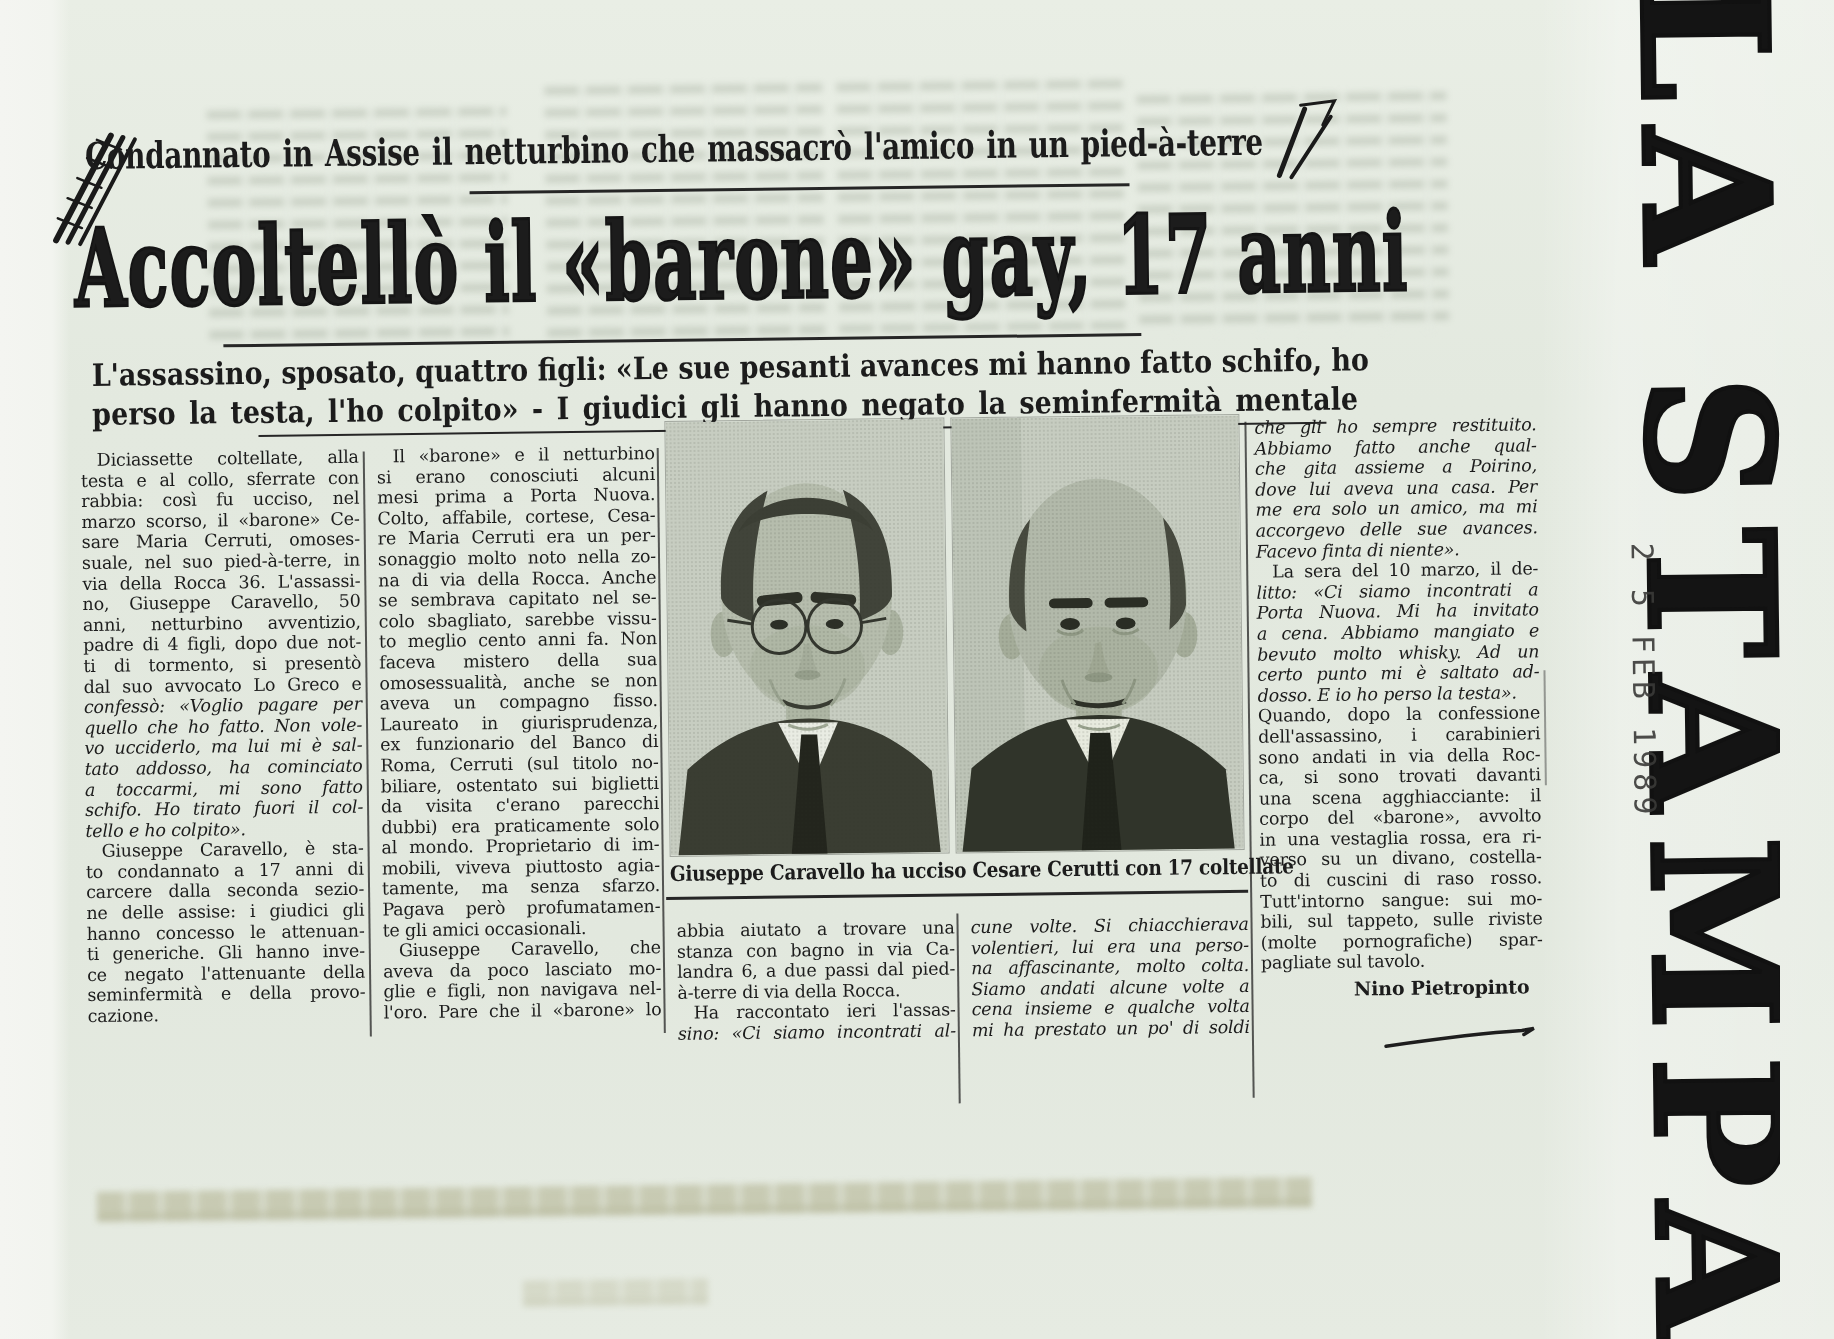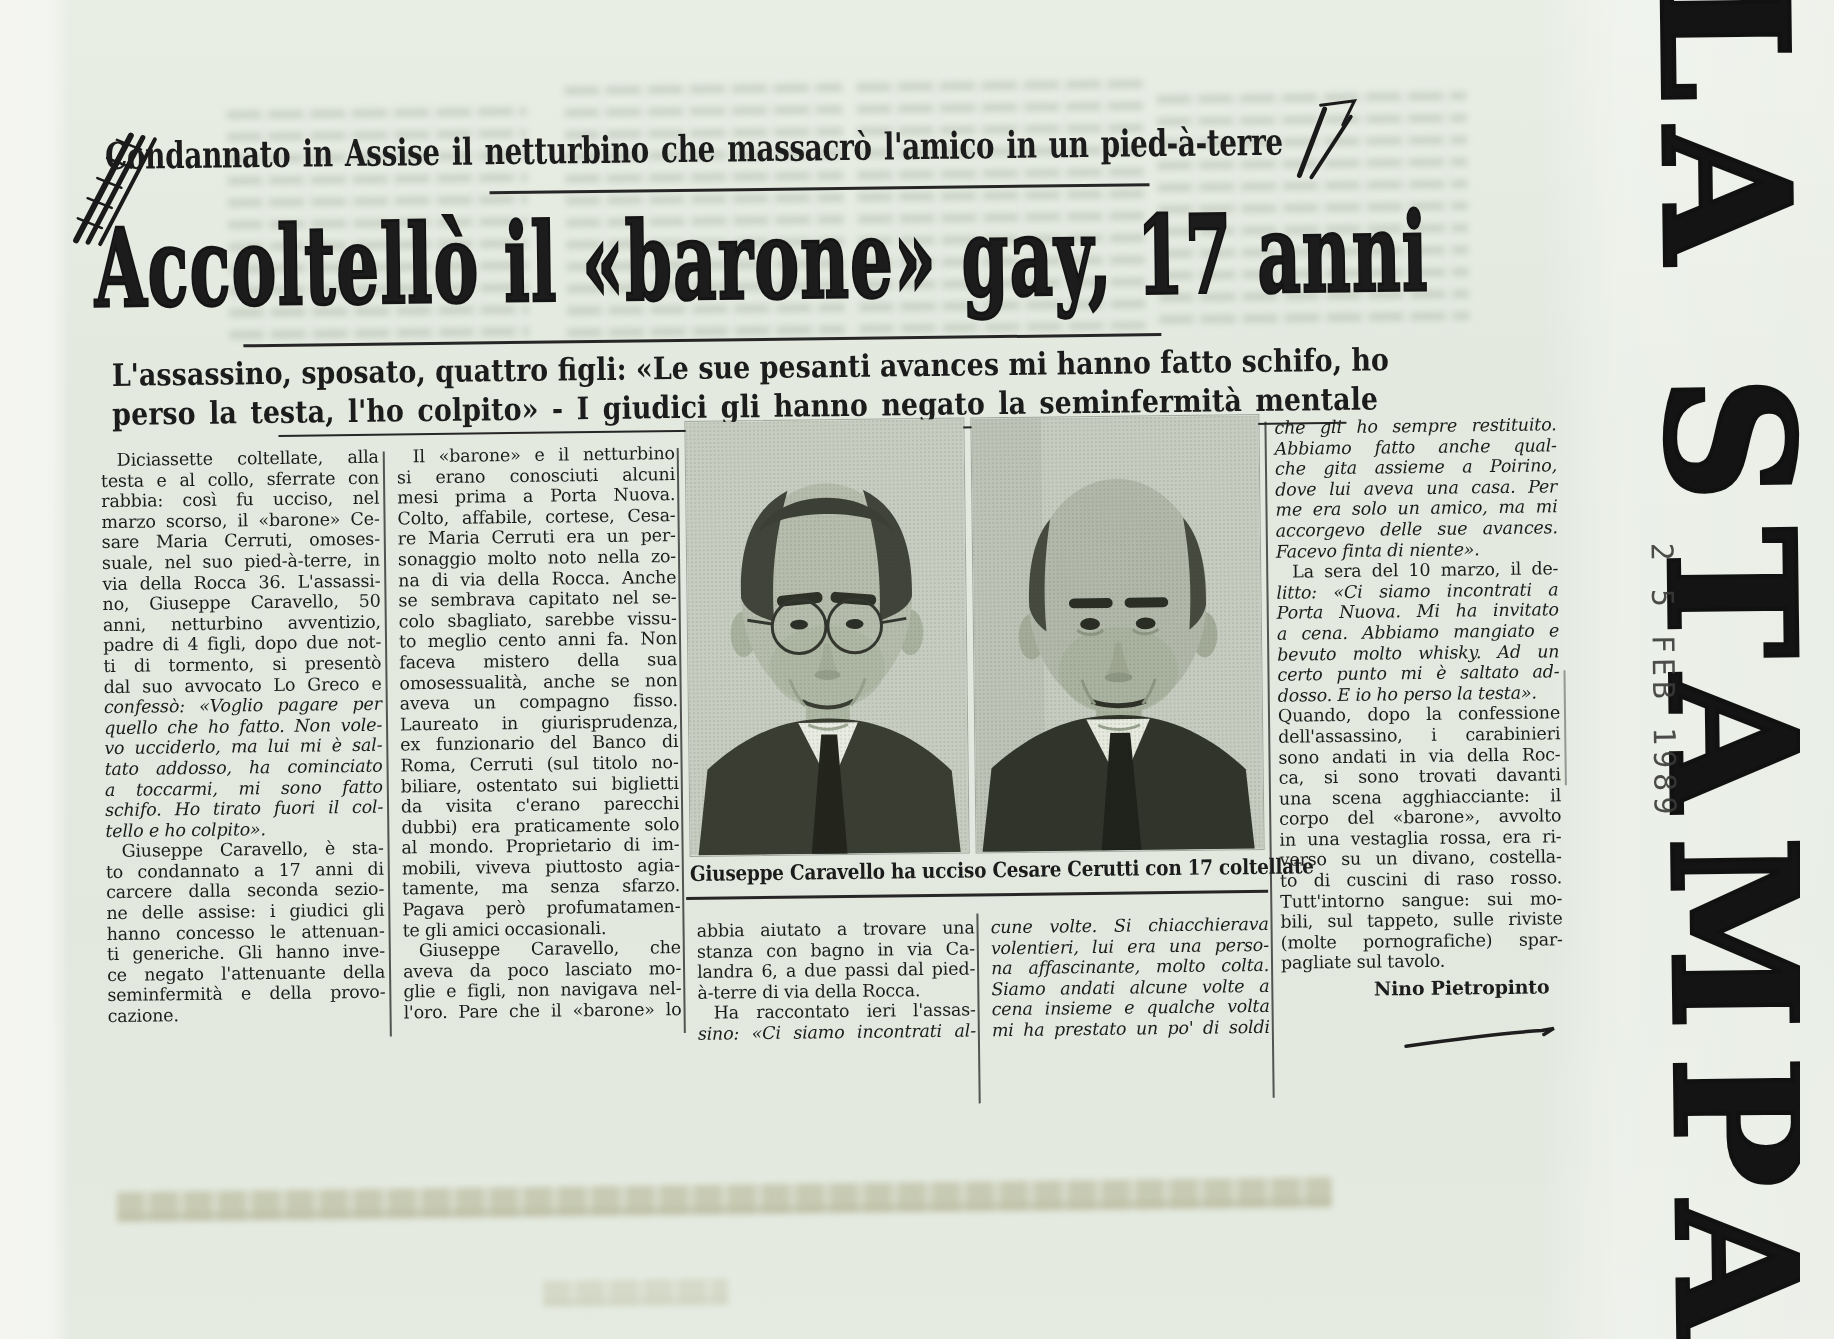--- a/index.html
+++ b/index.html
@@ -5,21 +5,21 @@
   html,body{margin:0;padding:0;}
   body{
     width:1834px;height:1339px;overflow:hidden;
     font-family:"DejaVu Serif","Liberation Serif",serif;
     background:
       linear-gradient(90deg, #f4f5f1 0px, #f2f4ef 52px, rgba(242,244,239,0) 70px),
       linear-gradient(90deg, rgba(0,0,0,0) 1540px, rgba(255,255,255,.35) 1620px, rgba(255,255,255,.25) 1834px),
       linear-gradient(180deg, #e9eee5 0%, #e3e9df 30%, #e2e8de 70%, #e6ebe2 100%);
     color:#1c1c1c;
   }
-  #page{position:relative;width:1780px;height:1339px;overflow:hidden;margin-left:20px;}
+  #page{position:relative;width:1780px;height:1339px;overflow:hidden;}
   .tilt{position:absolute;left:0;top:0;width:1834px;height:1339px;
         transform:rotate(-0.7deg);transform-origin:90px 1050px;}
 
   
   .ghost{position:absolute;filter:blur(3px);opacity:.5;
     background:
       repeating-linear-gradient(to right, rgba(227,233,224,0) 0 34px, rgba(227,233,224,.85) 34px 42px),
       repeating-linear-gradient(to bottom, rgba(118,130,110,.45) 0 9px, rgba(118,130,110,0) 9px 22px);}
   .ghost-band{position:absolute;filter:blur(3px);opacity:.55;
     background:

